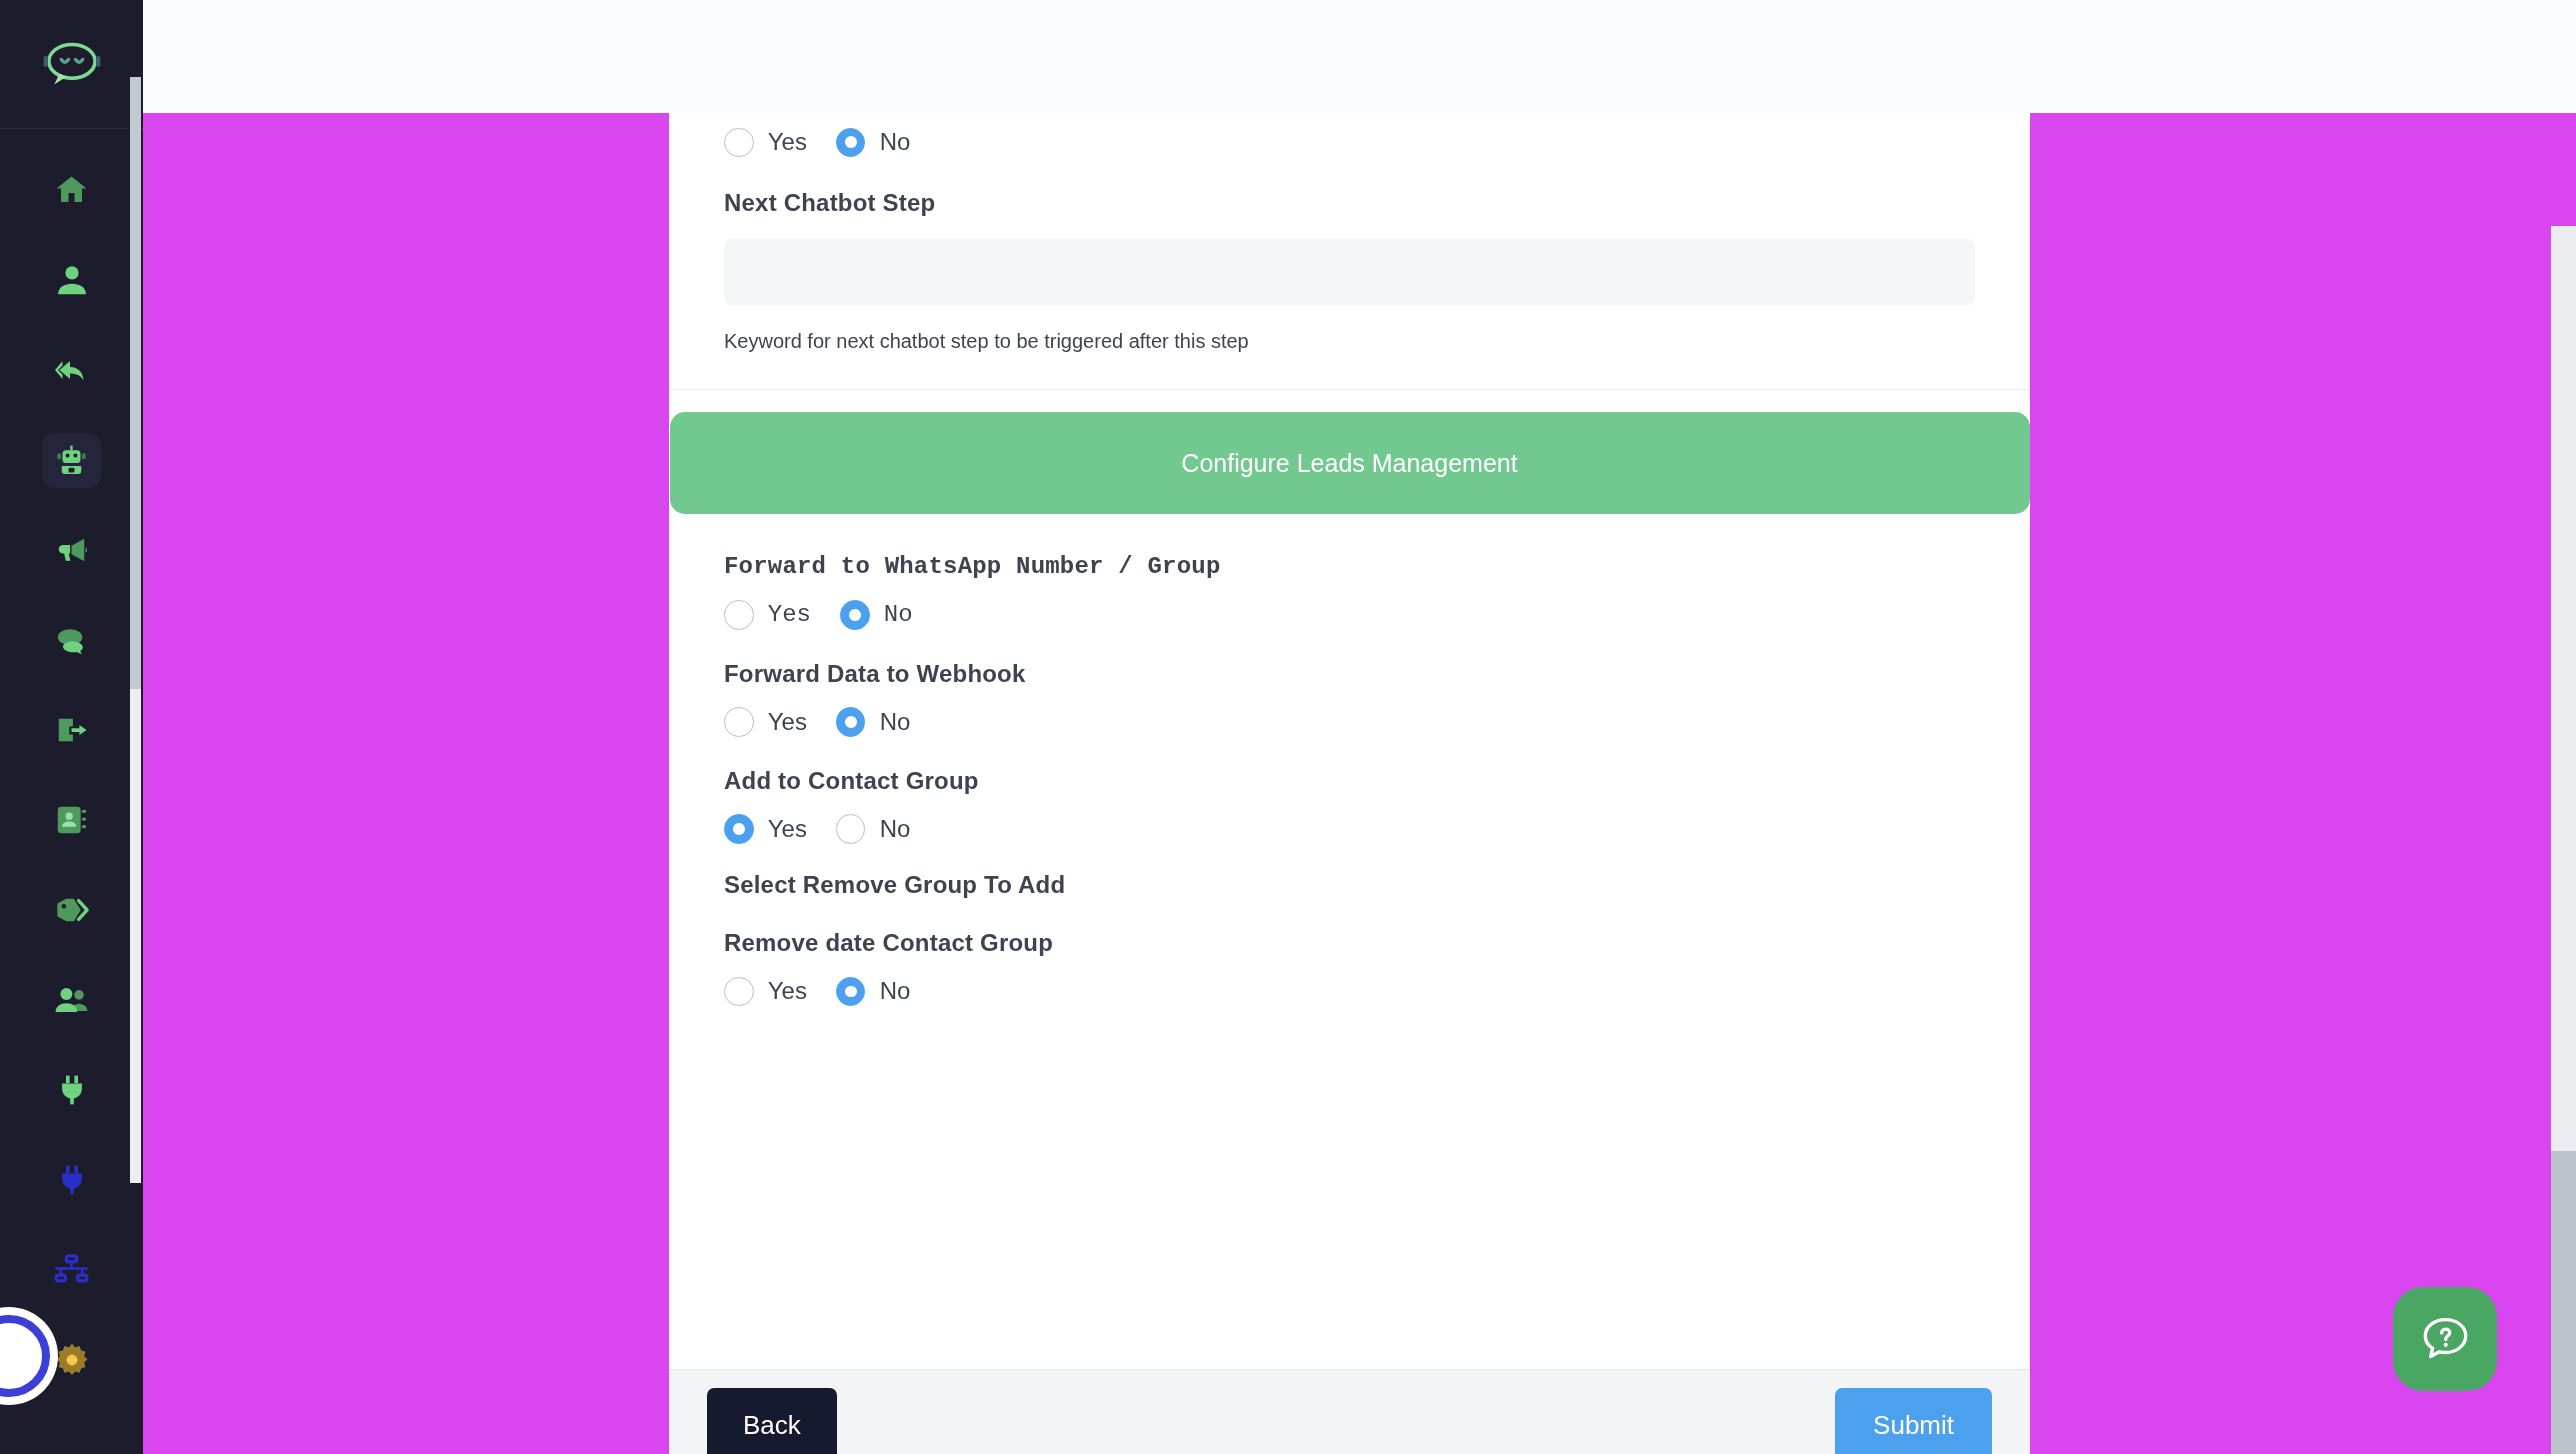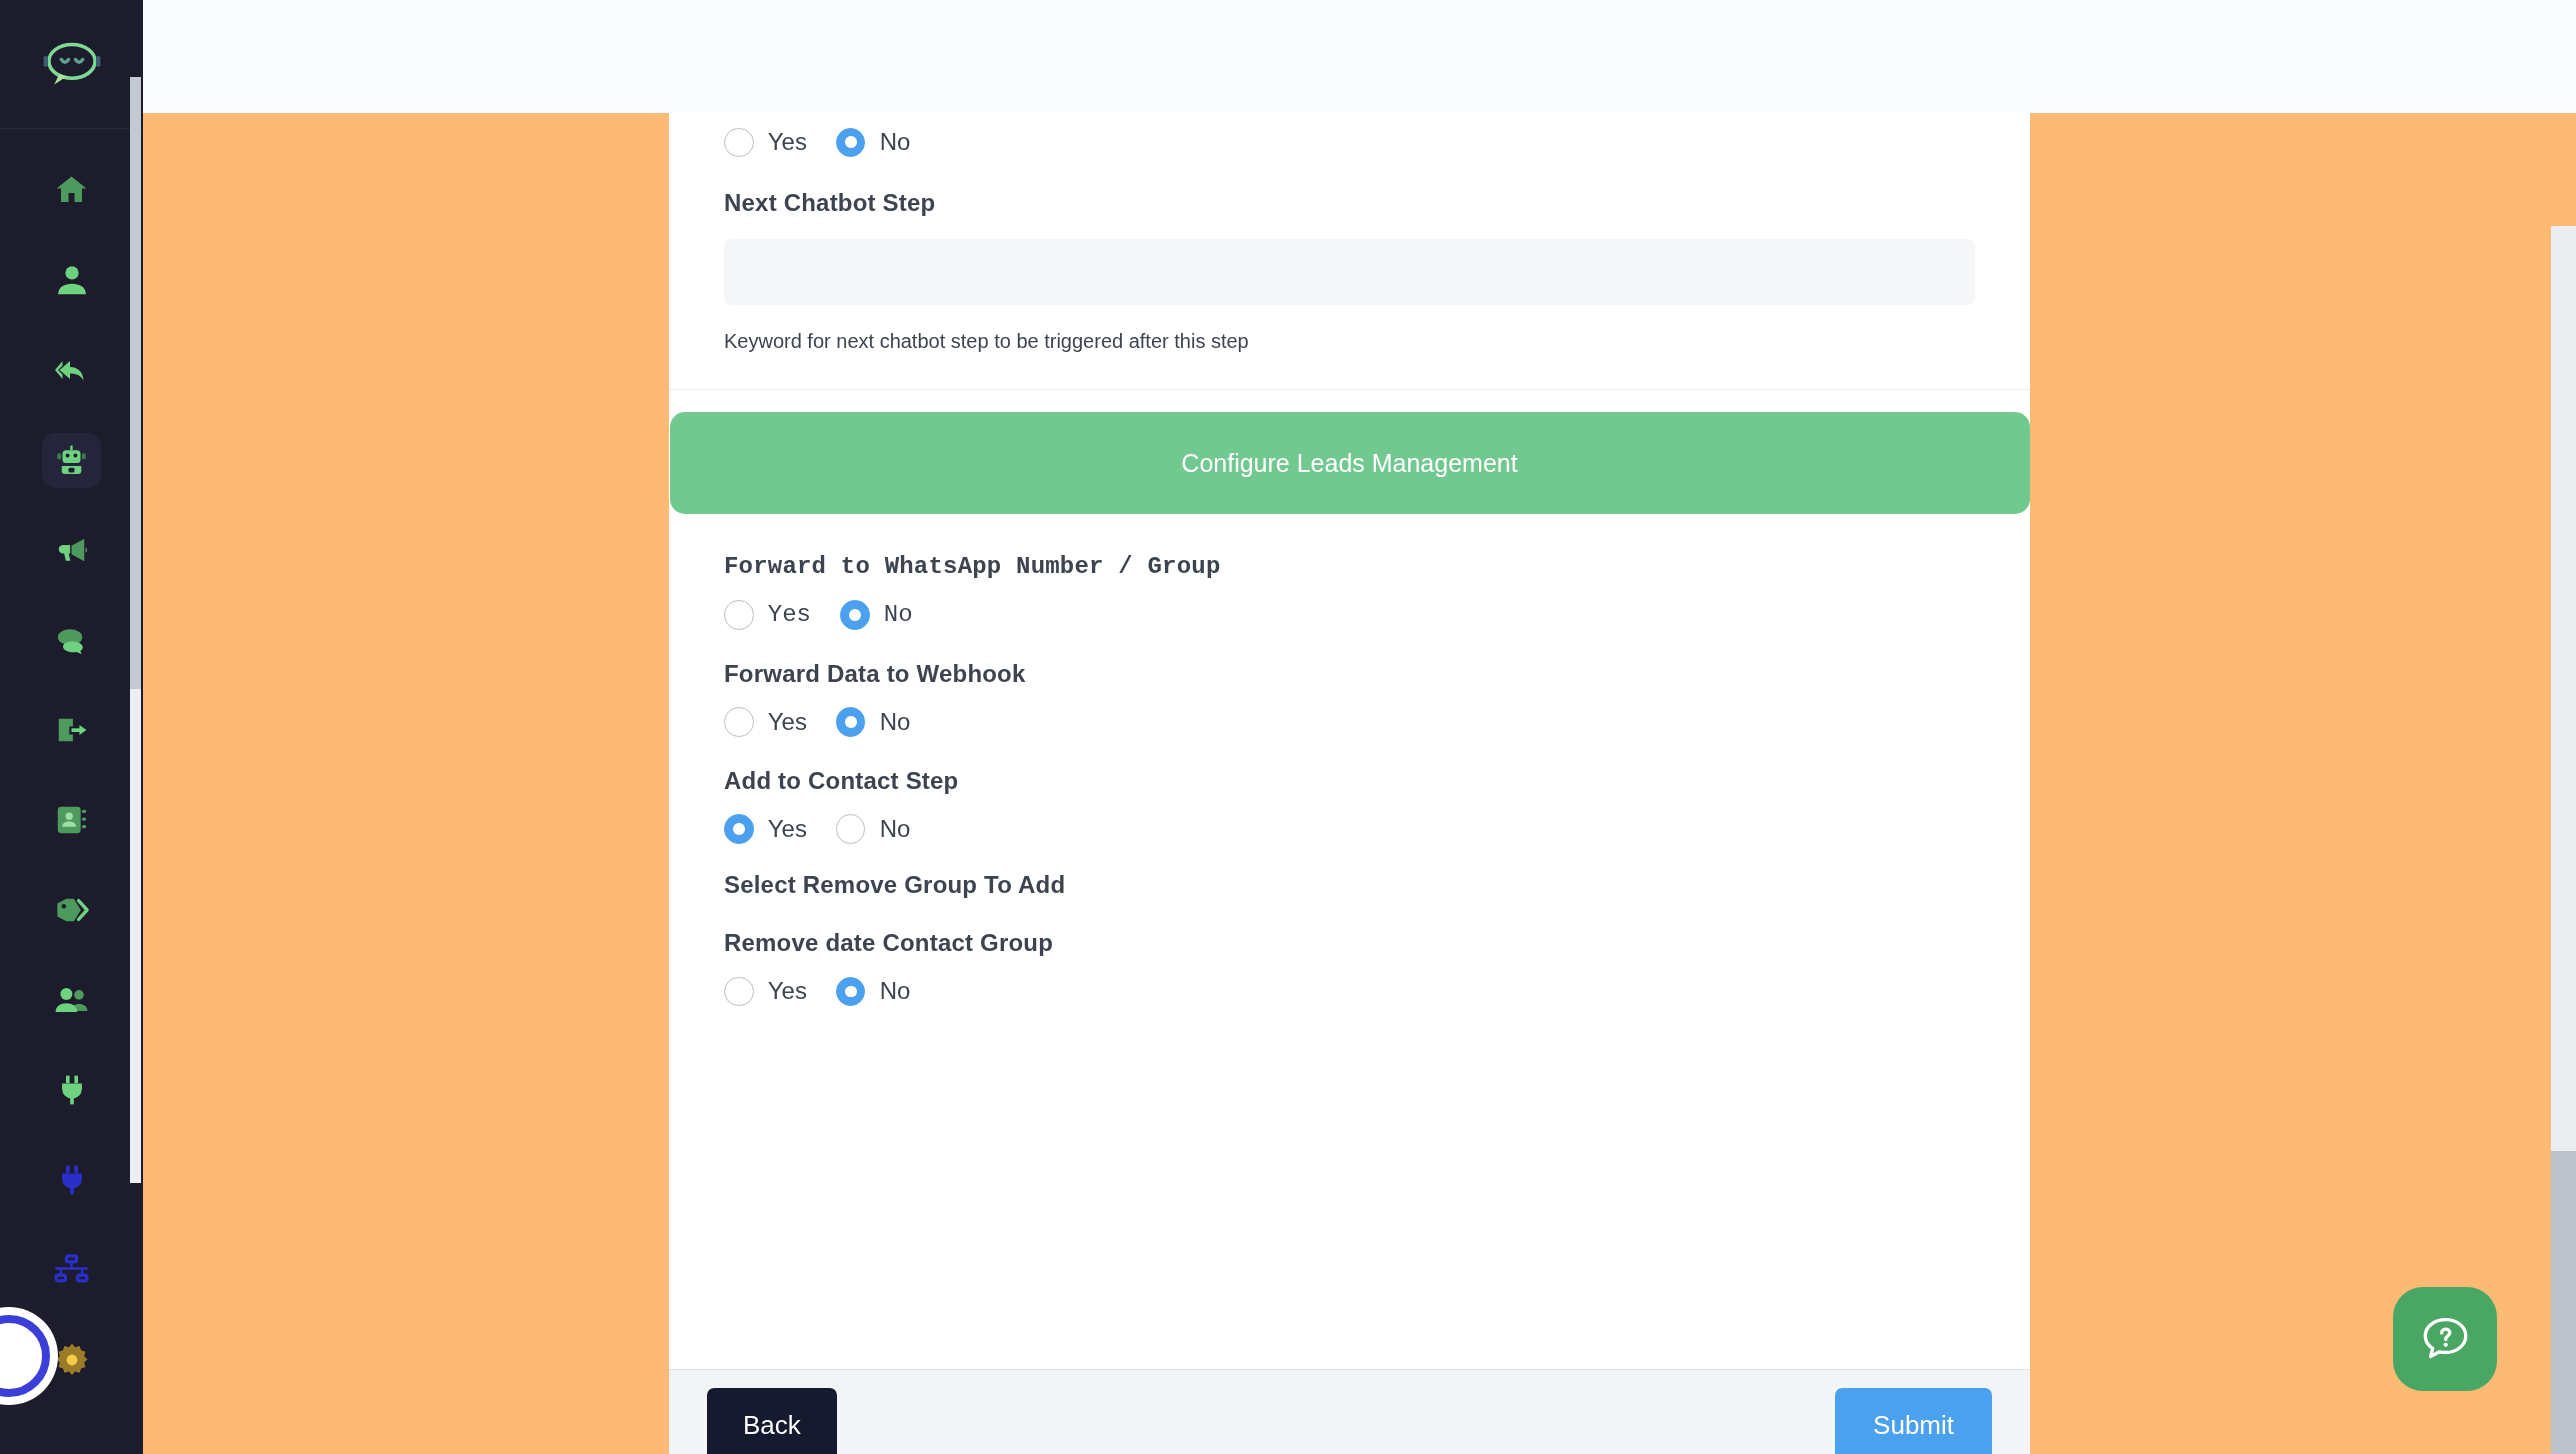--- a/index.html
+++ b/index.html
@@ -79,21 +79,21 @@
   }
   .avatar {
     margin-left: 21.5px; width: 55px; height: 55px; border-radius: 50%;
     background: #4ca1ee; color: #fff; font-size: 24px;
     display: flex; align-items: center; justify-content: center; flex: none;
   }
 
   
   .main {
     position: absolute; left: 143px; top: 113px; right: 0; bottom: 0;
-    background: #fdba74; overflow: hidden;
+    background: #d946ef; overflow: hidden;
   }
 
   .card {
     position: absolute; left: 526px; top: 0; width: 1361px;
     background: #ffffff; min-height: 1256px;
   }
 
   
   .sec-pad { padding: 0 55px; }
 
@@ -395,21 +395,21 @@
               <span class="radio-label">Yes</span>
             </span>
             <span class="radio-opt">
               <span class="radio on"></span>
               <span class="radio-label">No</span>
             </span>
           </div>
         </div>
 
         <div style="margin-bottom:27px;">
-          <div class="field-label">Add to Contact Step</div>
+          <div class="field-label">Add to Contact Group</div>
           <div class="radio-row" style="margin-top:19.7px;">
             <span class="radio-opt">
               <span class="radio on"></span>
               <span class="radio-label">Yes</span>
             </span>
             <span class="radio-opt">
               <span class="radio"></span>
               <span class="radio-label">No</span>
             </span>
           </div>

